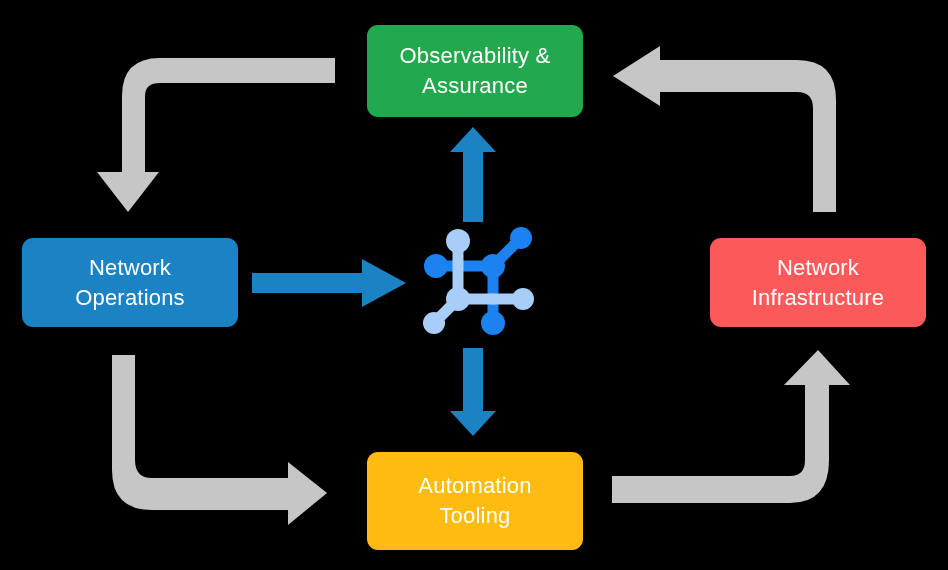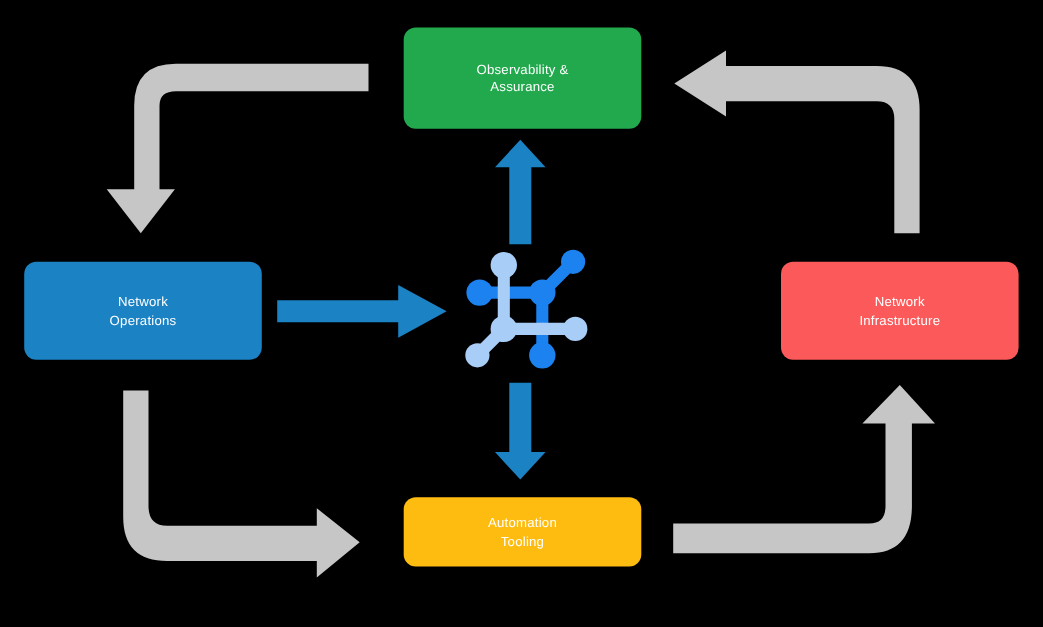--- a/index.html
+++ b/index.html
@@ -16,41 +16,41 @@
     font-family: "Liberation Sans", sans-serif;
   }
   .node-box {
     position: absolute;
     border-radius: 11px;
     display: flex;
     align-items: center;
     justify-content: center;
     text-align: center;
     color: #ffffff;
-    font-size: 12px;
+    font-size: 22px;
     line-height: 1.35;
     font-weight: 400;
     letter-spacing: 0.2px;
     box-sizing: border-box;
     padding: 4px 10px;
   }
   #box-observability {
     left: 367px; top: 25px; width: 216px; height: 92px;
     background: #22a94e;
   }
   #box-network-operations {
     left: 22px; top: 238px; width: 216px; height: 89px;
     background: #1b82c4;
   }
   #box-network-infrastructure {
     left: 710px; top: 238px; width: 216px; height: 89px;
     background: #fc5a5a;
   }
   #box-automation-tooling {
-    left: 367px; top: 452px; width: 216px; height: 63px;
+    left: 367px; top: 452px; width: 216px; height: 98px;
     background: #ffbc10;
   }
   .box-label { white-space: pre-line; display: block; }
 
   svg.layer {
     position: absolute;
     left: 0; top: 0;
     width: 948px;
     height: 570px;
     pointer-events: none;

